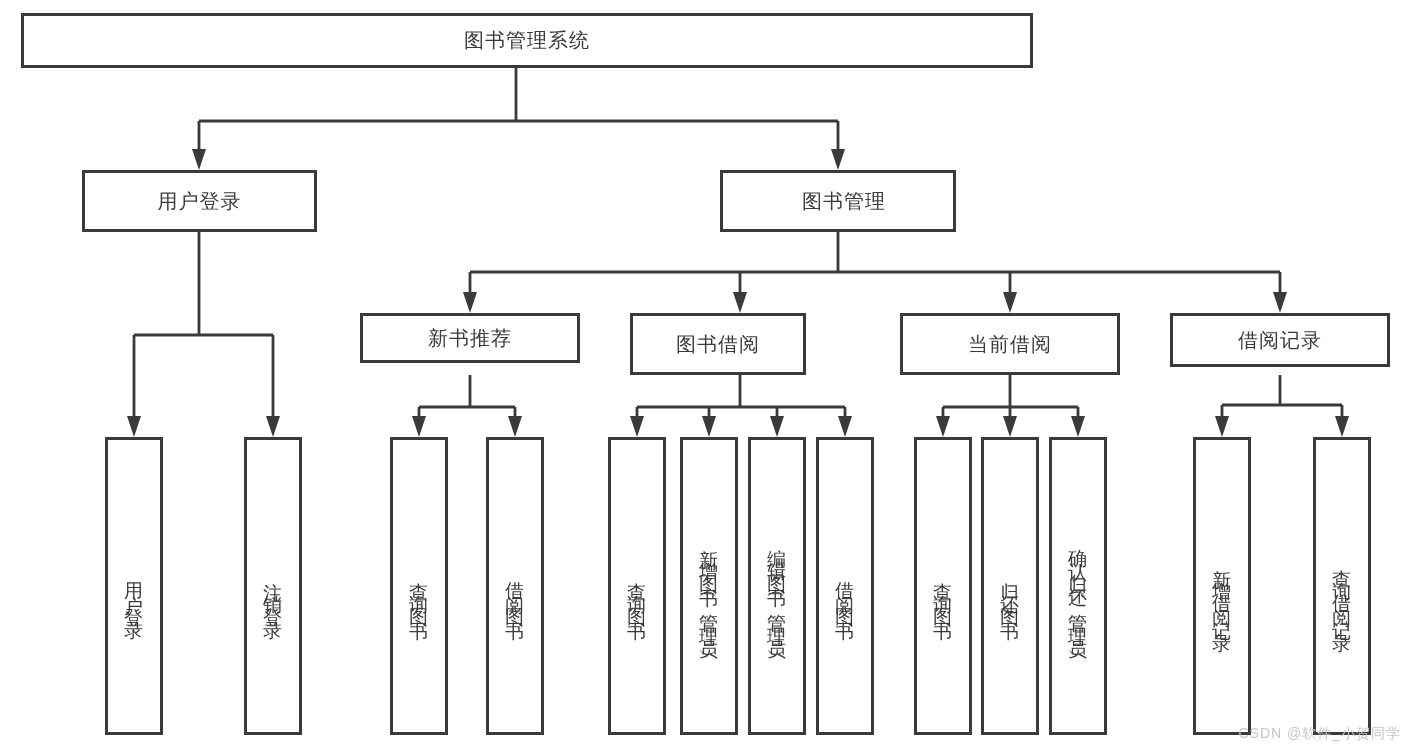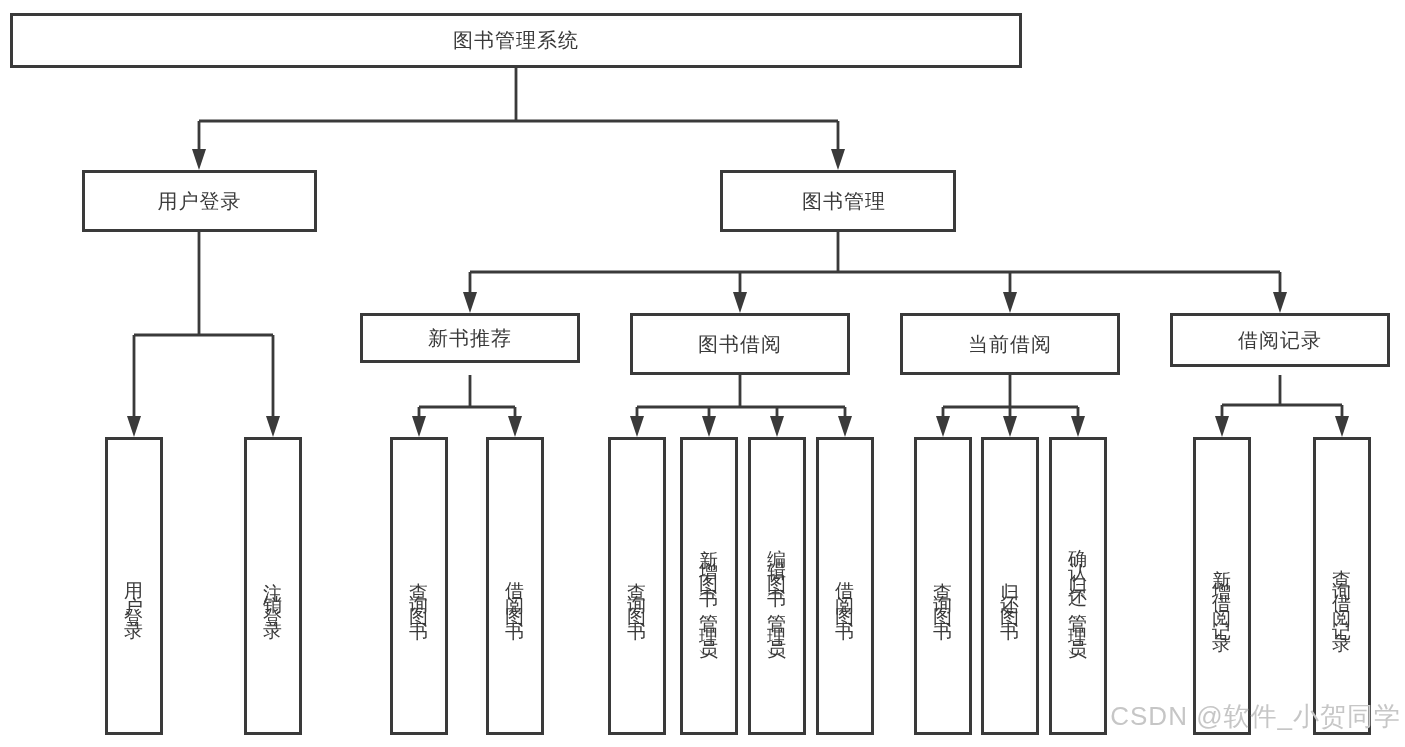--- a/index.html
+++ b/index.html
@@ -53,22 +53,22 @@
   .vtext {
     writing-mode: vertical-rl;
     text-orientation: mixed;
     letter-spacing: 13px;
     line-height: 1;
     margin-bottom: -13px;
   }
   .watermark {
     position: absolute;
     right: 4px;
-    bottom: 13px;
-    font-size: 26px;
+    bottom: 4px;
+    font-size: 14px;
     color: var(--watermark);
     letter-spacing: 1px;
     z-index: 5;
     white-space: nowrap;
   }
 </style>
 </head>
 <body>
 
 <div id="canvas">
@@ -116,35 +116,35 @@
       <polygon points="1071,416 1085,416 1078,437"></polygon>
     </g>
 
     <g>
       <path d="M1280 375 V405 M1222 405 H1342 M1222 405 V419 M1342 405 V419"></path>
       <polygon points="1215,416 1229,416 1222,437"></polygon>
       <polygon points="1335,416 1349,416 1342,437"></polygon>
     </g>
   </svg>
 
-  <div class="node hbox root" style="left:10px; top:13px; width:1012px; height:55px;">
+  <div class="node hbox root" style="left:21px; top:13px; width:1012px; height:55px;">
     <span>图书管理系统</span>
   </div>
 
   <div class="node hbox" style="left:82px; top:170px; width:235px; height:62px;">
     <span>用户登录</span>
   </div>
   <div class="node hbox" style="left:720px; top:170px; width:236px; height:62px;padding-left:12px;">
     <span>图书管理</span>
   </div>
 
   <div class="node hbox" style="left:360px; top:313px; width:220px; height:50px;">
     <span>新书推荐</span>
   </div>
-  <div class="node hbox" style="left:630px; top:313px; width:220px; height:62px;">
+  <div class="node hbox" style="left:630px; top:313px; width:176px; height:62px;">
     <span>图书借阅</span>
   </div>
   <div class="node hbox" style="left:900px; top:313px; width:220px; height:62px;">
     <span>当前借阅</span>
   </div>
   <div class="node hbox" style="left:1170px; top:313px; width:220px; height:54px;">
     <span>借阅记录</span>
   </div>
 
   <div class="node vbox" style="left:105px; top:437px; width:58px; height:298px;">

